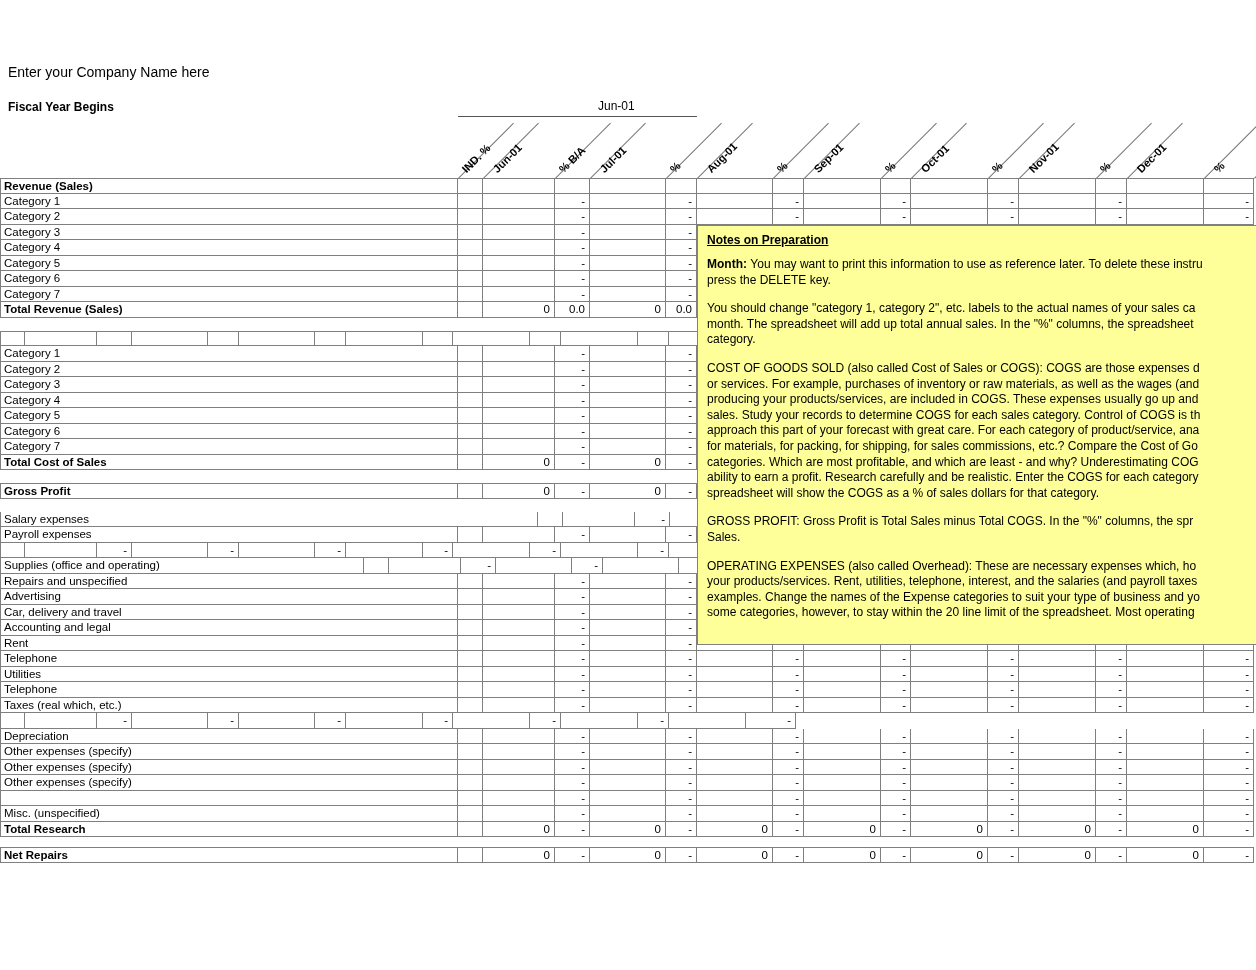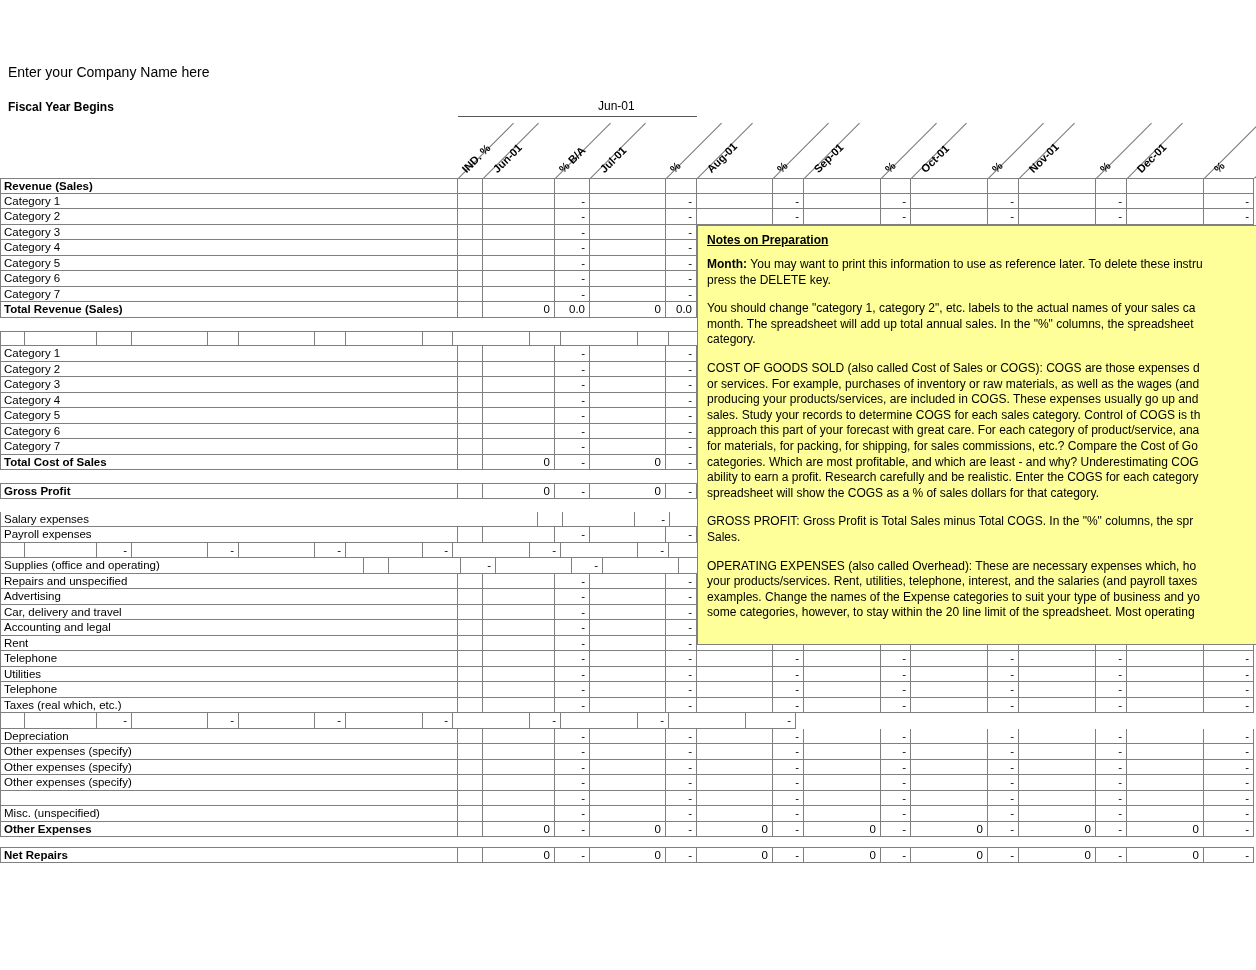--- a/index.html
+++ b/index.html
@@ -769,21 +769,21 @@
         <div class="cell num" style="width: 77px;"></div>
         <div class="cell num" style="width: 30px;">-</div>
         <div class="cell num" style="width: 77px;"></div>
         <div class="cell num" style="width: 31px;">-</div>
         <div class="cell num" style="width: 77px;"></div>
         <div class="cell num" style="width: 31px;">-</div>
         <div class="cell num" style="width: 77px;"></div>
         <div class="cell num" style="width: 50px;">-</div>
       </div>
       <div class="row">
-        <div class="cell lbl b" style="width: 458px;">Other Expenses</div>
+        <div class="cell lbl b" style="width: 458px;">Total Research</div>
         <div class="cell num" style="width: 25px;"></div>
         <div class="cell num" style="width: 72px;">0</div>
         <div class="cell num" style="width: 35px;">-</div>
         <div class="cell num" style="width: 76px;">0</div>
         <div class="cell num" style="width: 31px;">-</div>
         <div class="cell num" style="width: 76px;">0</div>
         <div class="cell num" style="width: 31px;">-</div>
         <div class="cell num" style="width: 77px;">0</div>
         <div class="cell num" style="width: 30px;">-</div>
         <div class="cell num" style="width: 77px;">0</div>

